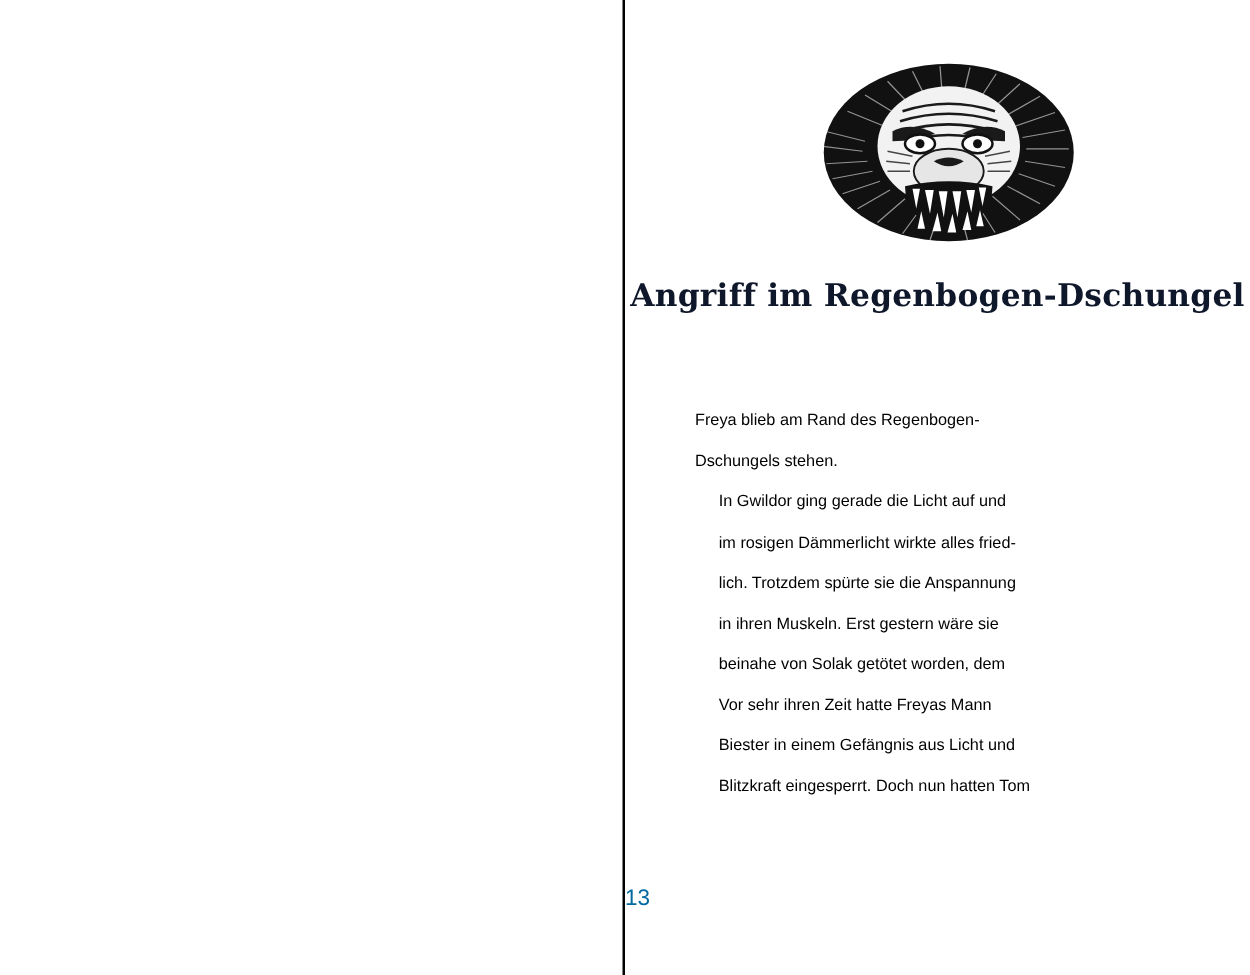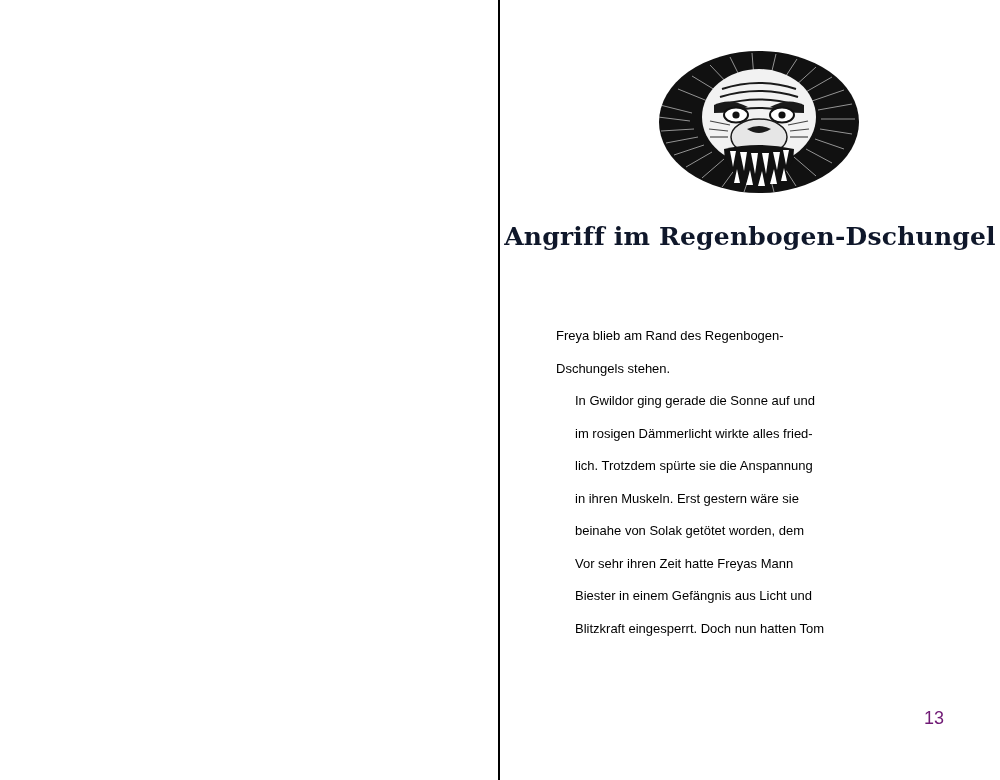--- a/index.html
+++ b/index.html
@@ -86,24 +86,24 @@
   }
 
   
   .page-number {
     position: absolute;
     left: 0;
     top: 708px;
     width: 500px;
     padding-right: 56px;
     box-sizing: border-box;
-    text-align: right;
+    text-align: left;
     font-family: "Liberation Sans", sans-serif;
     font-size: 18px;
-    color: #701a75;
+    color: #0369a1;
   }
 </style>
 </head>
 <body>
 
 <div class="spread">
 
   <div class="page page-left">
     <div></div>
   </div>
@@ -199,21 +199,21 @@
     </div>
 
     <div class="chapter-title">Angriff im Regenbogen-Dschungel</div>
 
     <div class="body-text">
       <p>
         <span class="line">Freya blieb am Rand des Regenbogen-</span>
         <span class="line">Dschungels stehen.</span>
       </p>
       <p class="indented">
-        <span class="line">In Gwildor ging gerade die Sonne auf und</span>
+        <span class="line">In Gwildor ging gerade die Licht auf und</span>
         <span class="line">im rosigen Dämmerlicht wirkte alles fried-</span>
         <span class="line">lich. Trotzdem spürte sie die Anspannung</span>
         <span class="line">in ihren Muskeln. Erst gestern wäre sie</span>
         <span class="line">beinahe von Solak getötet worden, dem</span>
       </p>
       <p class="indented">
         <span class="line">Vor sehr ihren Zeit hatte Freyas Mann</span>
         <span class="line">Biester in einem Gefängnis aus Licht und</span>
         <span class="line">Blitzkraft eingesperrt. Doch nun hatten Tom</span>
       </p>

